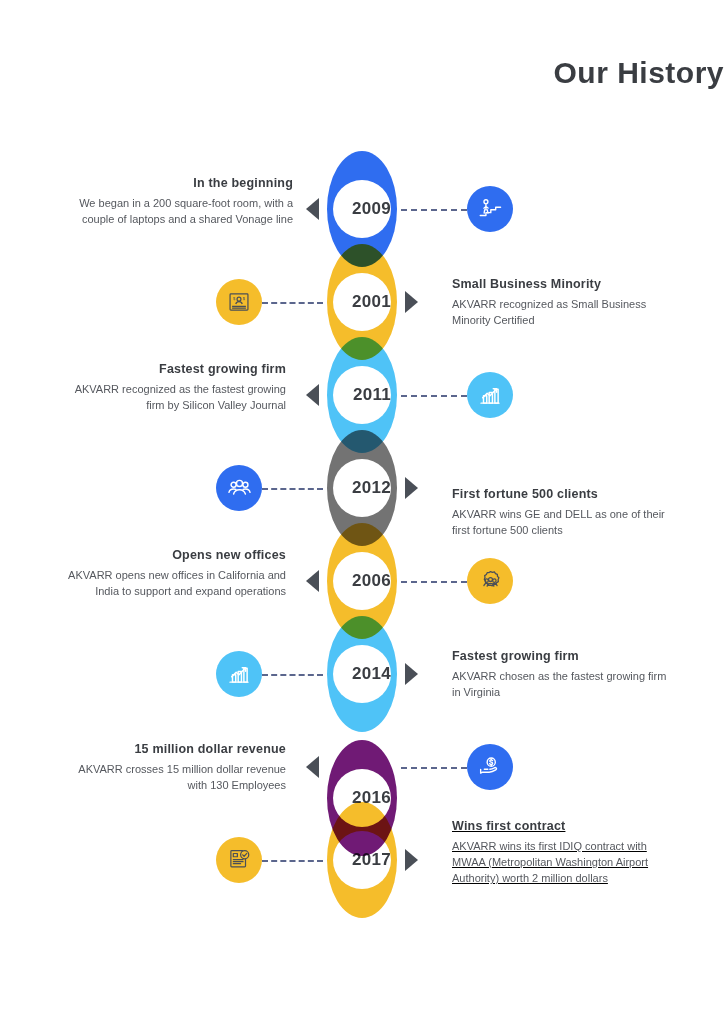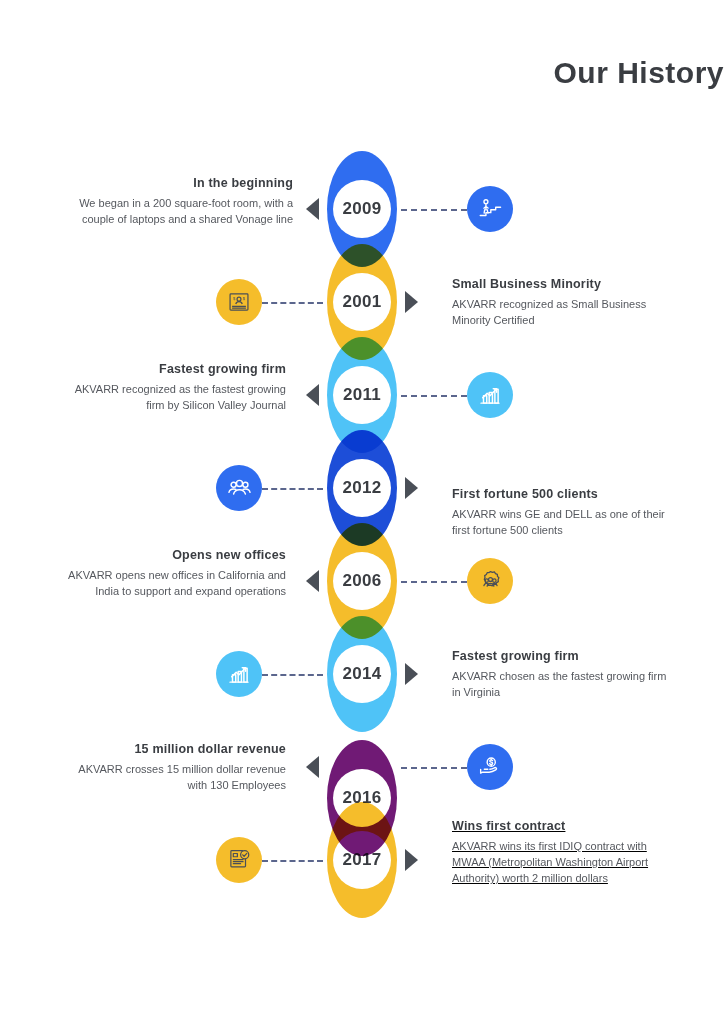--- a/index.html
+++ b/index.html
@@ -47,21 +47,21 @@
     position: absolute;
     left: 50%;
     top: 50%;
     transform: translate(-50%, -50%);
     width: 58px;
     height: 58px;
     border-radius: 50%;
     background: #ffffff;
     display: flex;
     align-items: center;
-    justify-content: center;
+    justify-content: flex-end;
   }
   .node .year {
     font-size: 17px;
     font-weight: bold;
     color: #3a3d42;
     letter-spacing: 0.3px;
   }
 
   
   .node.blend { mix-blend-mode: multiply; }
@@ -172,21 +172,21 @@
       <svg width="26" height="26" viewBox="0 0 32 32" fill="none" stroke="#fff" stroke-width="1.8" stroke-linecap="round" stroke-linejoin="round">
         <path d="M5 26h22"></path>
         <rect x="8" y="17" width="4" height="9"></rect>
         <rect x="15" y="13" width="4" height="13"></rect>
         <rect x="22" y="9" width="4" height="17"></rect>
         <path d="M7 19.5 12.5 14l3.5 3 7.5-8"></path>
         <path d="M20 8.4h4.2v4.2"></path>
       </svg>
     </div>
     <div class="dash" style="top: 395px; left: 401px; width: 66px;"></div>
-    <div class="node blend" style="top: 430px; background: #1d4ed8;">
+    <div class="node blend" style="top: 430px; background: #737373;">
       <div class="disc">
         <span class="year">2012</span>
       </div>
     </div>
     <div class="arrow right" style="top: 477px; left: 405px;"></div>
     <div class="entry-text right" style="top: 487px; left: 452px;">
       <p class="headline">First fortune 500 clients</p>
       <p class="body">AKVARR wins GE and DELL as one of their first fortune 500 clients</p>
     </div>
     <div class="icon-badge" style="top: 465px; left: 216px; background: rgb(47, 109, 240);">

